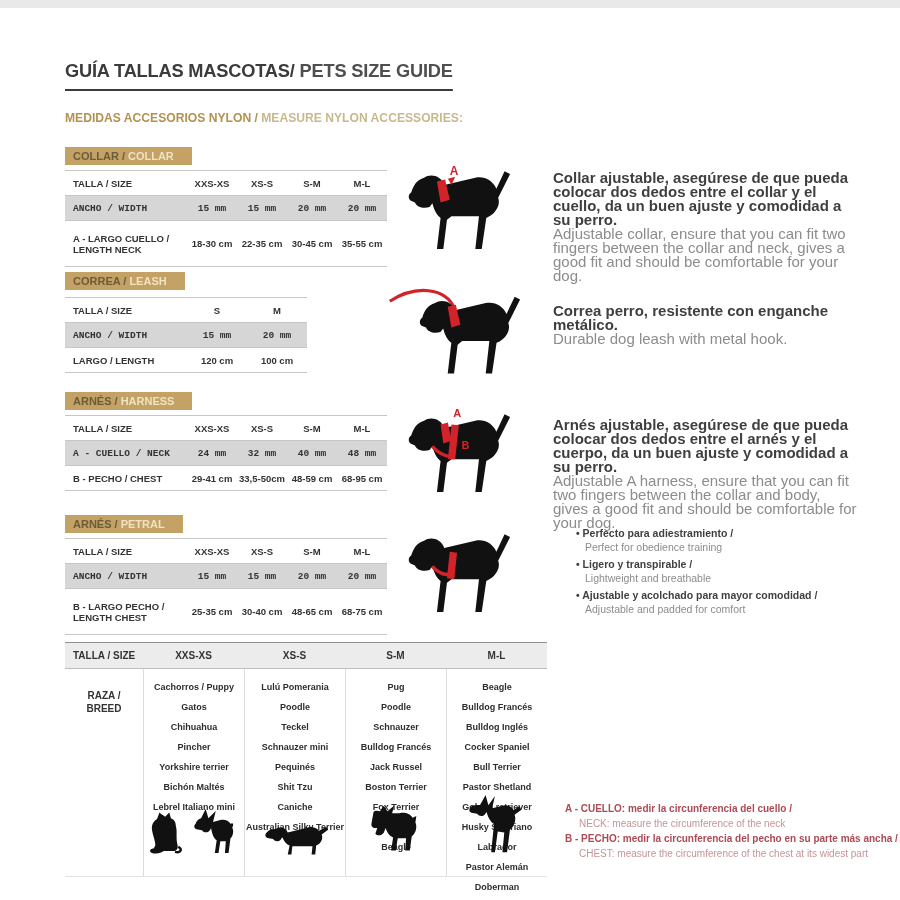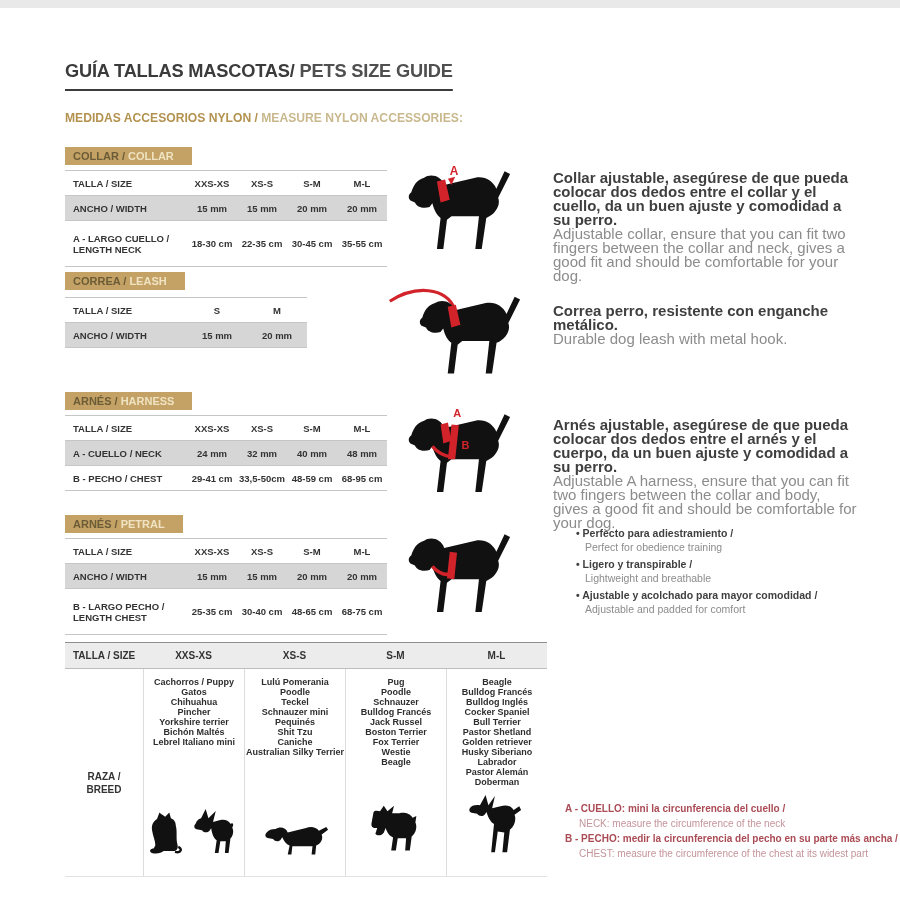--- a/index.html
+++ b/index.html
@@ -23,42 +23,42 @@
   .subtitle .s2{color:var(--gold-light);font-weight:700;}
 
   .badge{background:var(--tan);padding:3px 18px 3px 8px;font-size:11px;font-weight:800;
          color:var(--tan-dark);display:inline-block;white-space:nowrap;}
   .badge .b2{color:var(--tan-pale);font-weight:700;margin-left:3px;}
 
   table.spec{border-collapse:collapse;position:absolute;font-size:9.5px;color:#333;background:#fff;}
   .spec td{border-top:1px solid var(--line);border-bottom:1px solid var(--line);
            padding:0 2px;height:25px;text-align:center;font-weight:700;line-height:11px;}
   .spec td.lbl{text-align:left;padding-left:8px;width:122px;}
-  .spec tr.shade td{background:var(--grayrow);}
+  .spec tr.shade td{background:var(--grayrow);font-family:Liberation Mono, monospace;}
   .spec tr.tall td{height:46px;}
   .spec .c50{width:50px;} .spec .c60{width:60px;}
 
   .desc{left:553px;width:305px;font-size:15px;line-height:14px;}
   .desc .es{font-weight:700;color:var(--desc);}
   .desc .en{font-weight:400;color:var(--desc-light);}
 
   .bullets{left:576px;top:518px;width:310px;font-size:10.5px;line-height:14px;}
   .bullets .es{font-weight:700;color:var(--desc);}
   .bullets .es:before{content:"• ";}
   .bullets .en{font-weight:400;color:var(--desc-light);padding-left:9px;margin-bottom:3px;}
 
   .breedtable{left:65px;top:634px;width:482px;height:234px;border-top:1.5px solid #8f8f8f;}
   .bt-header{display:flex;height:26px;background:#ececec;border-bottom:1px solid #bdbdbd;
              align-items:center;font-weight:800;font-size:10px;color:#333;}
   .bt-h0{width:78px;padding-left:8px;}
   .bt-hc{width:101px;text-align:center;}
   .bt-body{position:relative;height:208px;display:flex;border-bottom:1px solid #e2e2e2;}
   .bt-col{width:101px;border-left:1px solid #dcdcdc;padding-top:8px;text-align:center;
-          font-size:9px;font-weight:700;color:#2e2e2e;line-height:10px;white-space:pre-line;}
-  .bt-col0{width:78px;border-left:none;display:flex;flex-direction:column;justify-content:center;
+          font-size:9px;font-weight:700;color:#2e2e2e;line-height:20px;white-space:pre-line;}
+  .bt-col0{width:78px;border-left:none;display:flex;flex-direction:column;justify-content:flex-start;
            align-items:center;font-size:10px;font-weight:800;color:#333;line-height:13px;padding-top:20px;}
   .sil{position:absolute;}
 
   .notes{left:565px;top:793px;width:325px;font-size:10px;line-height:15px;white-space:nowrap;}
   .notes .nb{font-weight:800;color:var(--note);}
   .notes .nl{font-weight:400;color:var(--note-light);padding-left:14px;}
 
   svg text{font-family:"Liberation Sans",sans-serif;}
 </style>
 </head>
@@ -126,20 +126,25 @@
     <tbody>
         <tr>
       <td class="lbl">TALLA / SIZE</td>
       <td class="c60">S</td>
       <td class="c60">M</td>
     </tr>
     <tr class="shade">
       <td class="lbl">ANCHO / WIDTH</td>
       <td>15 mm</td>
       <td>20 mm</td>
+    </tr>
+    <tr>
+      <td class="lbl">LARGO / LENGTH</td>
+      <td>120 cm</td>
+      <td>100 cm</td>
     </tr>
   </tbody>
     </table>
   <svg class="abs" style="left:388px;top:278px" width="152" height="92" viewBox="0 0 168 100">
     <path d="M2 16 C30 -2 64 0 74 25" fill="none" stroke="#d2232a" stroke-width="3.5"></path>
     <g transform="translate(30,0)">
         <use href="#p-dog" fill="#111"></use>
       </g>
     <path d="M66 22 L75 20 L80 42 L70 45 Z" fill="#d2232a"></path>
   </svg>
@@ -293,19 +298,19 @@
       <svg class="sil" style="left:302px;top:134px" width="54" height="52" viewBox="0 0 58 54">
           <use href="#p-schn" fill="#111"></use>
         </svg>
       <svg class="sil" style="left:400px;top:124px" width="58" height="64" viewBox="0 0 62 66">
           <use href="#p-dob" fill="#111"></use>
         </svg>
     </div>
   </div>
 
   <div class="abs notes">
-    <div class="nb">A - CUELLO: mini la circunferencia del cuello /</div>
+    <div class="nb">A - CUELLO: medir la circunferencia del cuello /</div>
     <div class="nl">NECK: measure the circumference of the neck</div>
     <div class="nb">B - PECHO: medir la circunferencia del pecho en su parte más ancha /</div>
     <div class="nl">CHEST: measure the circumference of the chest at its widest part</div>
   </div>
 
 </div>
 
 </body></html>

